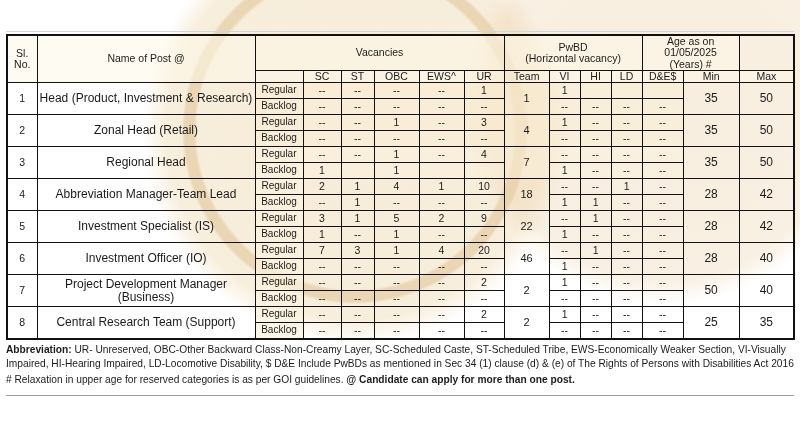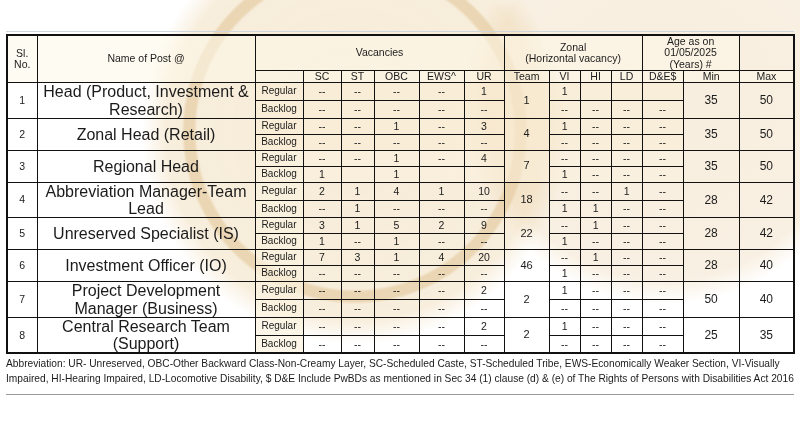--- a/index.html
+++ b/index.html
@@ -64,21 +64,21 @@
     font-weight: normal;
     background-clip: padding-box;
   }
   
   table.vac { border: 2px solid #111; }
 
   th.hd { font-weight: bold; font-size: 10.5px; background: rgba(253,247,232,0.55); }
 
   td.sl { font-weight: bold; font-size: 10.5px; }
   td.post {
-    text-align: left; font-weight: bold; font-size: 16px;
+    text-align: left; font-weight: bold; font-size: 12px;
     padding-left: 5px; vertical-align: top; padding-top: 3px;
   }
   td.rtype {
     text-align: left; padding-left: 4px; font-size: 10px;
     background: rgba(250,243,222,0.72);
     margin-top: 36px;
   }
   td.num { font-size: 10.5px; }
   td.total { font-weight: bold; font-size: 11px; }
   td.age { font-size: 12px; vertical-align: top; padding-top: 2px; }
@@ -88,21 +88,21 @@
   tr.tint2 td.num, tr.tint2 td.total { background: rgba(251,242,222,0.5); }
 
   .notes {
     width: 788px;
     margin: 3px 0 0 0;
     font-size: 10.2px;
     line-height: 1.42;
     color: #1b1b1b;
   }
   .notes p { margin: 0 0 1px 0; }
-  .notes b { font-weight: normal; }
+  .notes b { font-weight: bold; }
   .rule { width: 788px; height: 1px; background: #9a9a9a; margin-top: 8px; }
   .topline { position:absolute; left:6px; top:31px; width:788px; height:1px; background:#cfd6de; z-index:1; }
 </style>
 </head>
 <body>
 
 <div id="watermark"></div>
 <div id="watermark2"></div>
 <div class="topline"></div>
 
@@ -125,21 +125,21 @@
       <col style="width:41px">
       <col style="width:56px">
       <col style="width:55px">
     </colgroup>
     <thead>
       <tr>
         <th class="hd" rowspan="3">Sl. No.</th>
         <th class="hd" rowspan="3">Name of Post @</th>
         <th class="hd" colspan="6">Vacancies</th>
         <th class="hd" colspan="4">
-          <span>Zonal</span><br>
+          <span>PwBD</span><br>
           <span>(Horizontal vacancy)</span>
         </th>
         <th class="hd" colspan="2">
           <span>Age as on 01/05/2025</span><br>
           <span>(Years) #</span>
         </th>
       </tr>
       <tr>
         <th class="hd" style="border-bottom:1px solid #111;height:12px"></th>
         <th class="hd">SC</th>
@@ -268,21 +268,21 @@
           <td class="num">--</td>
           <td class="num">--</td>
           <td class="num">--</td>
           <td class="num">1</td>
           <td class="num">1</td>
           <td class="num">--</td>
           <td class="num">--</td>
         </tr>
         <tr class="r-reg" style="height: 16px;">
           <td class="sl" rowspan="2">5</td>
-          <td class="post" rowspan="2">Unreserved Specialist (IS)</td>
+          <td class="post" rowspan="2">Investment Specialist (IS)</td>
           <td class="rtype">Regular</td>
           <td class="num">3</td>
           <td class="num">1</td>
           <td class="num">5</td>
           <td class="num">2</td>
           <td class="num">9</td>
           <td class="total" rowspan="2">22</td>
           <td class="num">--</td>
           <td class="num">1</td>
           <td class="num">--</td>
@@ -387,16 +387,17 @@
           <td class="num">--</td>
           <td class="num">--</td>
           <td class="num">--</td>
           <td class="num">--</td>
         </tr>
       </tbody>
   </table>
 
   <div class="notes">
     <p><b>Abbreviation:</b><span> UR- Unreserved, OBC-Other Backward Class-Non-Creamy Layer, SC-Scheduled Caste, ST-Scheduled Tribe, EWS-Economically Weaker Section, VI-Visually Impaired, HI-Hearing Impaired, LD-Locomotive Disability, $ D&amp;E Include PwBDs as mentioned in Sec 34 (1) clause (d) &amp; (e) of The Rights of Persons with Disabilities Act 2016</span></p>
+    <p><span># Relaxation in upper age for reserved categories is as per GOI guidelines. </span><b>@ Candidate can apply for more than one post.</b></p>
   </div>
 
   <div class="rule"></div>
 </div>
 
 </body></html>

